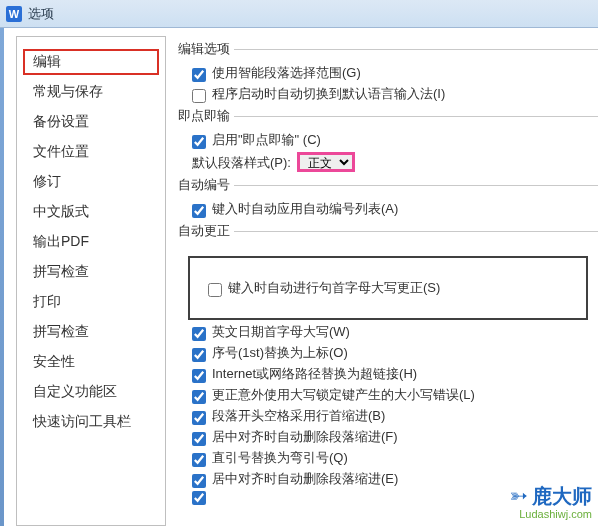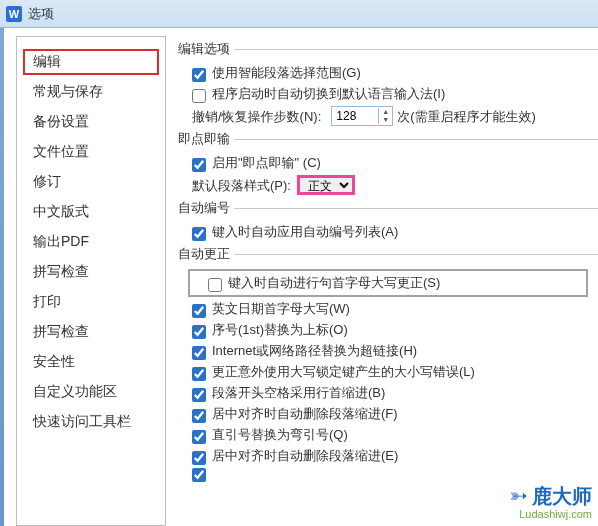--- a/index.html
+++ b/index.html
@@ -14,21 +14,21 @@
     .content { flex: 1; padding: 8px 0 0 12px; font-size: 13px; color: #333; overflow: hidden; }
     .group-title { font-size: 13px; margin: 4px 0 6px 0; position: relative; }
     .group-title::after { content: ""; position: absolute; left: 56px; right: 0; top: 50%; border-top: 1px solid #c9c9c9; }
     .row { display: flex; align-items: flex-end; margin: 3px 0 3px 14px; font-size: 13px; white-space: nowrap; }
     .row input[type=checkbox] { width: 14px; height: 14px; margin-right: 6px; accent-color: #2a72c8; }
     .spin { display: inline-flex; align-items: center; border: 1px solid #9fb8d5; height: 20px; margin: 0 4px; }
     .spin input { width: 46px; border: none; text-align: left; padding-left: 4px; font-size: 12px; outline: none; }
     .spin .arrows { width: 14px; display: flex; flex-direction: column; font-size: 7px; line-height: 8px; text-align: center; color: #555; border-left: 1px solid #9fb8d5; }
     select { border: 3px solid #ec4899; height: 20px; font-size: 12px; padding: 0 4px; }
     .label-left { margin-right: 6px; }
-    .highlight-box { border: 2px solid #a3a3a3; padding: 0 4px; margin: 6px 10px 2px 10px; }
+    .highlight-box { border: 2px solid #404040; padding: 18px 4px; margin: 16px 10px 2px 10px; }
     .logo { position: absolute; right: 6px; bottom: 6px; text-align: right; font-size: 11px; line-height: 1.1; }
     .logo .deer { display: flex; align-items: center; justify-content: flex-end; gap: 4px; }
     .logo .deer-icon { color: #1f68c0; font-size: 22px; }
     .logo .brand { color: #1f68c0; font-weight: bold; font-size: 20px; }
     .logo .url { color: #6aaf3b; font-size: 11px; }
   </style>
 </head>
 <body>
 
 <div class="titlebar">
@@ -58,31 +58,20 @@
 
     <div class="group-title">编辑选项</div>
     <div class="row">
         <input type="checkbox" checked="" style="">
         <span>使用智能段落选择范围(G)</span>
       </div>
     <div class="row">
         <input type="checkbox" style="">
         <span>程序启动时自动切换到默认语言输入法(I)</span>
       </div>
-    <div class="row">
-      <span class="label-left">撤销/恢复操作步数(N):</span>
-      <span class="spin">
-        <input value="128" style="">
-        <span class="arrows">
-            <span>▲</span>
-            <span>▼</span>
-          </span>
-      </span>
-      <span>次(需重启程序才能生效)</span>
-    </div>
 
     <div class="group-title">即点即输</div>
     <div class="row">
         <input type="checkbox" checked="" style="">
         <span>启用"即点即输" (C)</span>
       </div>
     <div class="row">
       <span class="label-left">默认段落样式(P):</span>
       <select><option>正文</option></select>
     </div>

